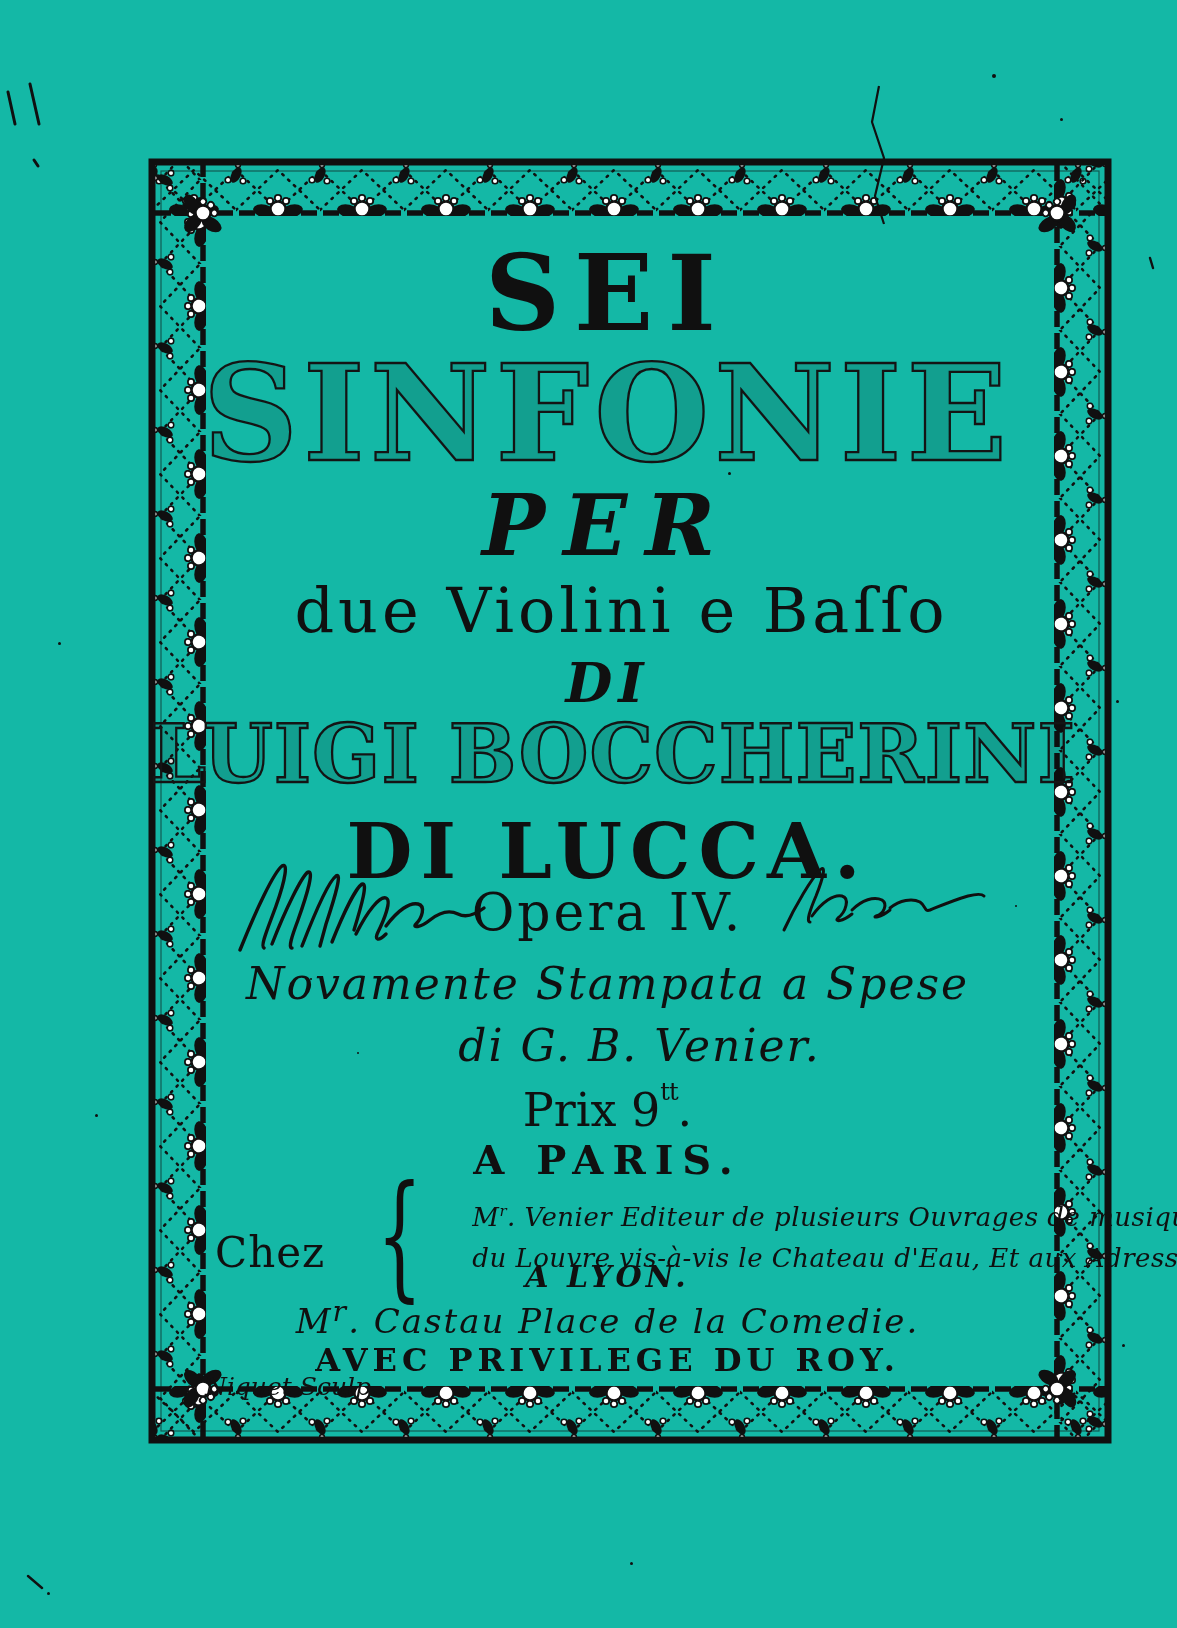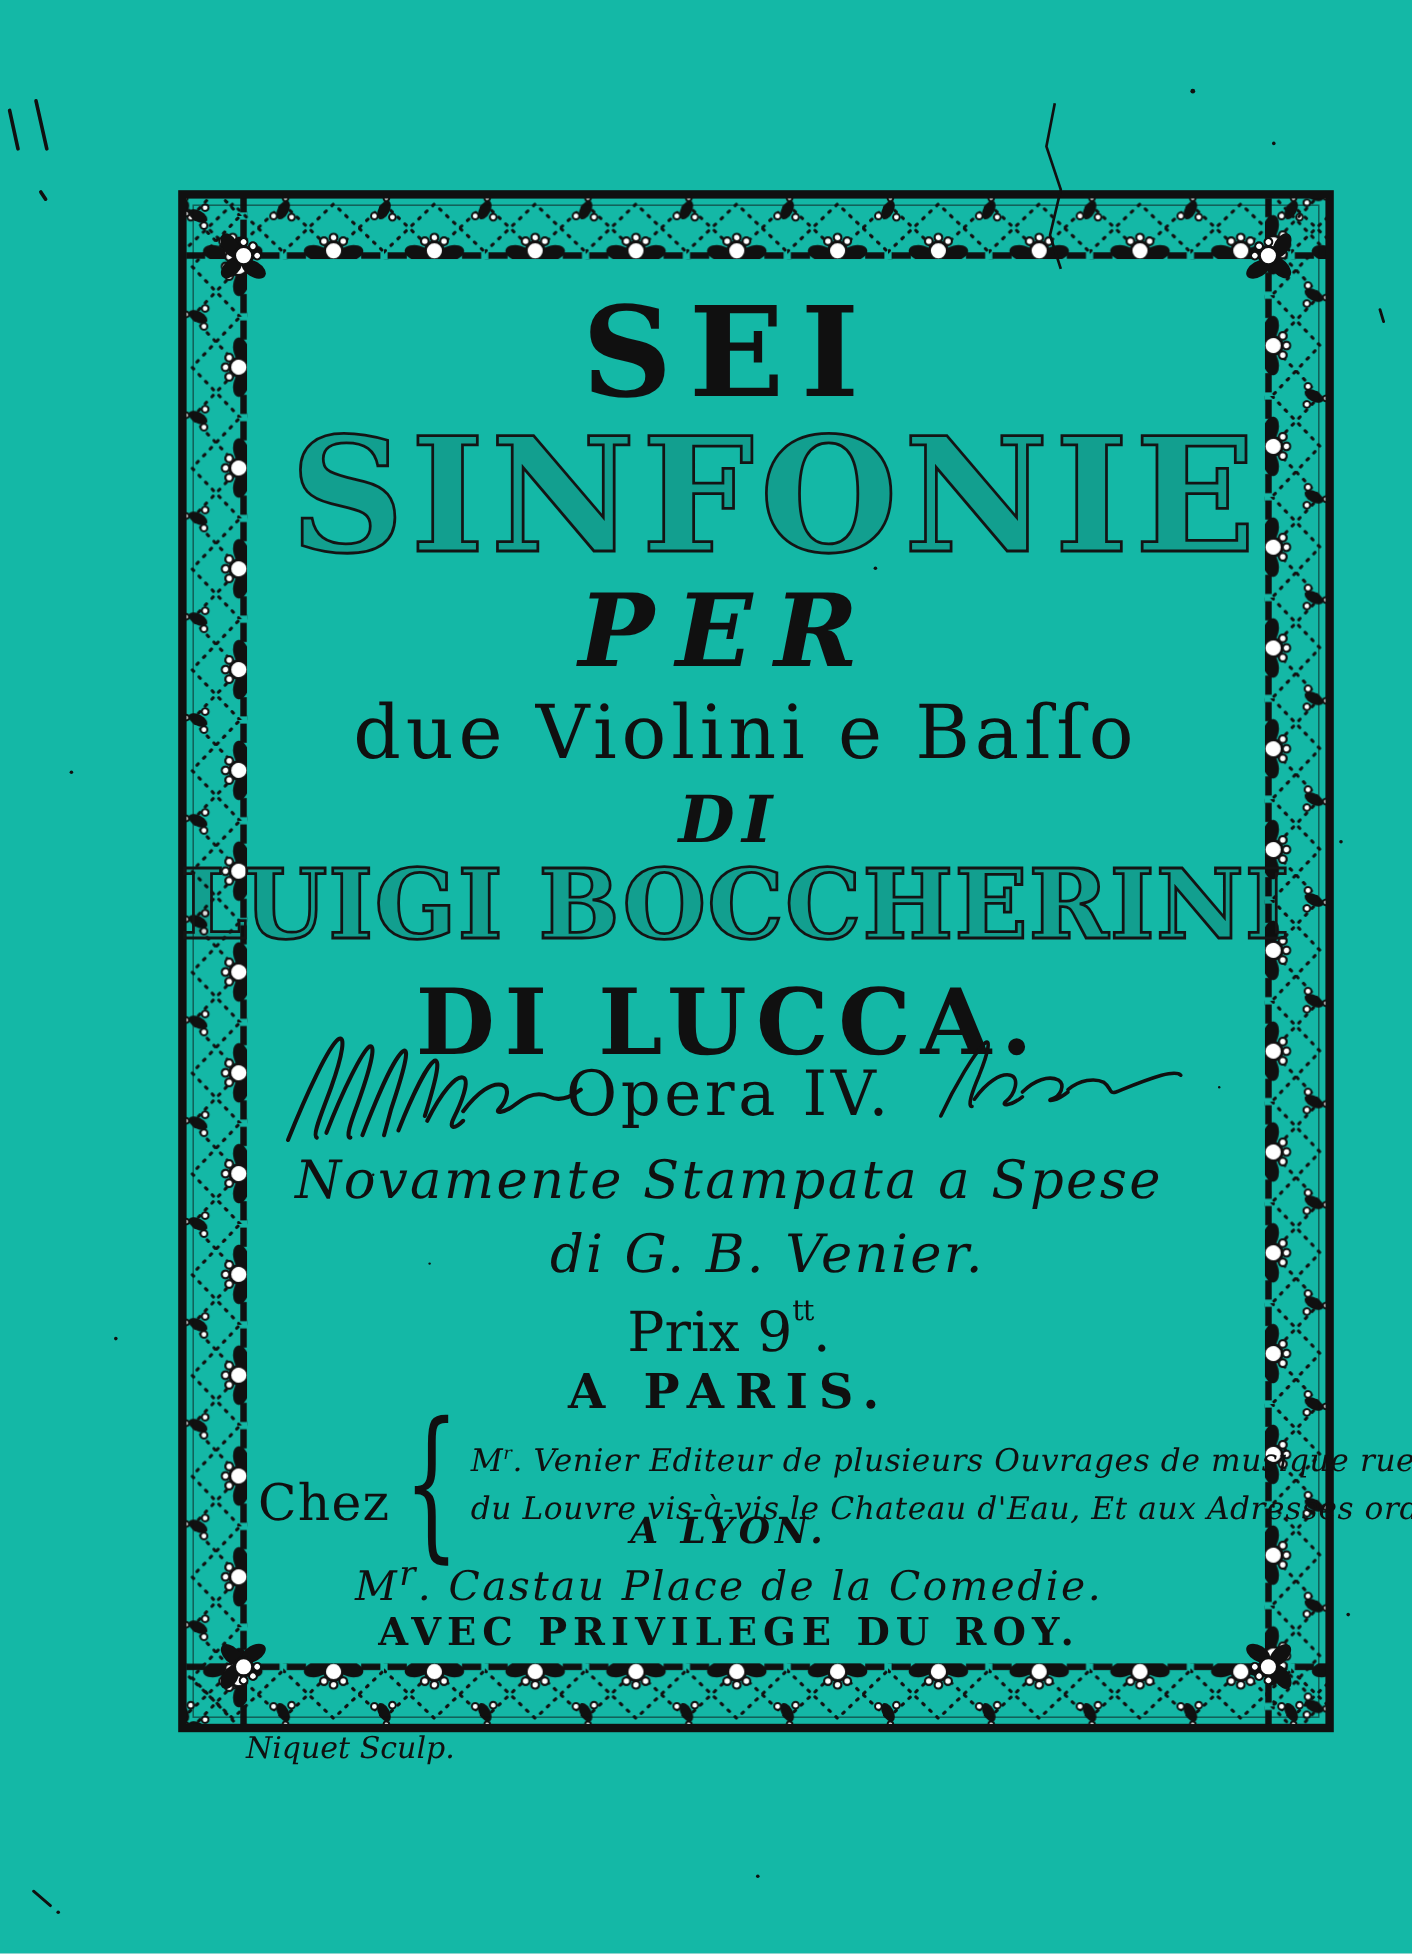--- a/index.html
+++ b/index.html
@@ -4,52 +4,52 @@
 <style>
   html,body{margin:0;padding:0;background:#e8e8e8;}
   .sheet{
     position:relative;width:1177px;height:1628px;background:#14b8a6;
     overflow:hidden;color:#101010;
     font-family:"DejaVu Serif","Liberation Serif",serif;
   }
   .line{position:absolute;left:150px;width:915px;text-align:center;
         white-space:nowrap;line-height:1;}
   .t-sei{top:242px;font-size:104px;letter-spacing:14px;font-weight:700;}
-  .t-sinfonie{top:348px;font-size:132px;letter-spacing:5px;font-weight:700;padding-left:39px;}
+  .t-sinfonie{top:348px;font-size:132px;letter-spacing:5px;font-weight:700;}
   .t-per{top:484px;font-size:84px;font-style:italic;letter-spacing:18px;font-weight:700;}
   .t-instr{top:580px;font-size:62px;letter-spacing:4px;padding-left:14px;}
   .t-di{top:656px;font-size:54px;font-style:italic;letter-spacing:6px;font-weight:700;}
   .t-composer{top:714px;font-size:80px;letter-spacing:1px;font-weight:700;}
   .t-dilucca{top:814px;font-size:76px;font-weight:700;letter-spacing:8px;}
   .t-opera{top:886px;font-size:52px;letter-spacing:3px;}
   .t-imprint1{top:962px;font-size:44px;font-style:italic;letter-spacing:2px;}
   .t-imprint2{top:1024px;font-size:44px;font-style:italic;letter-spacing:2px;margin-left:32px;}
   .t-price{top:1080px;font-size:46px;}
   .t-price sup{font-size:24px;vertical-align:26px;letter-spacing:-1px;}
   .t-paris{top:1140px;font-size:40px;letter-spacing:9px;font-weight:700;}
   .t-lyon{top:1262px;font-size:30px;font-style:italic;font-weight:700;letter-spacing:4px;}
   .t-castau{top:1298px;font-size:34px;font-style:italic;letter-spacing:2px;}
   .t-privilege{top:1344px;font-size:32px;font-weight:700;letter-spacing:5px;}
   .outline{color:#2a2a2a;}
   @supports (-webkit-text-stroke: 2px #000){
     .outline{-webkit-text-stroke:2.3px #141414;color:rgba(10,10,10,0.14);}
   }
   .chez-block{
     position:absolute;top:1178px;left:215px;width:830px;height:116px;
-    display:flex;align-items:center;justify-content:flex-start;
+    display:flex;align-items:center;justify-content:flex-start;gap:40px;
   }
   .chez-word{font-size:42px;letter-spacing:1px;line-height:1;padding-top:34px;}
   .chez-brace{font-size:96px;font-weight:400;line-height:1;
       transform:scaleY(1.42) scaleX(0.75);transform-origin:center;margin:0 2px 0 4px;}
   .chez-lines{display:flex;flex-direction:column;gap:9px;padding-top:4px;}
   .chez-lines .addr{font-size:26px;font-style:italic;white-space:nowrap;line-height:1.2;
       letter-spacing:0.5px;}
   .addr sup{font-size:15px;vertical-align:10px;}
   .credit{position:absolute;font-style:italic;white-space:nowrap;}
-  .credit-engraver{left:205px;top:1442px;font-size:25px;}
+  .credit-engraver{left:205px;top:1372px;font-size:25px;}
   .credit-printer{left:812px;top:1366px;font-size:24px;}
   .sig{position:absolute;}
   .speck{position:absolute;background:#101010;border-radius:50%;}
   svg{display:block;}
   .abs{position:absolute;left:0;top:0;}
 </style>
 </head>
 <body>
 
 <div class="sheet">

